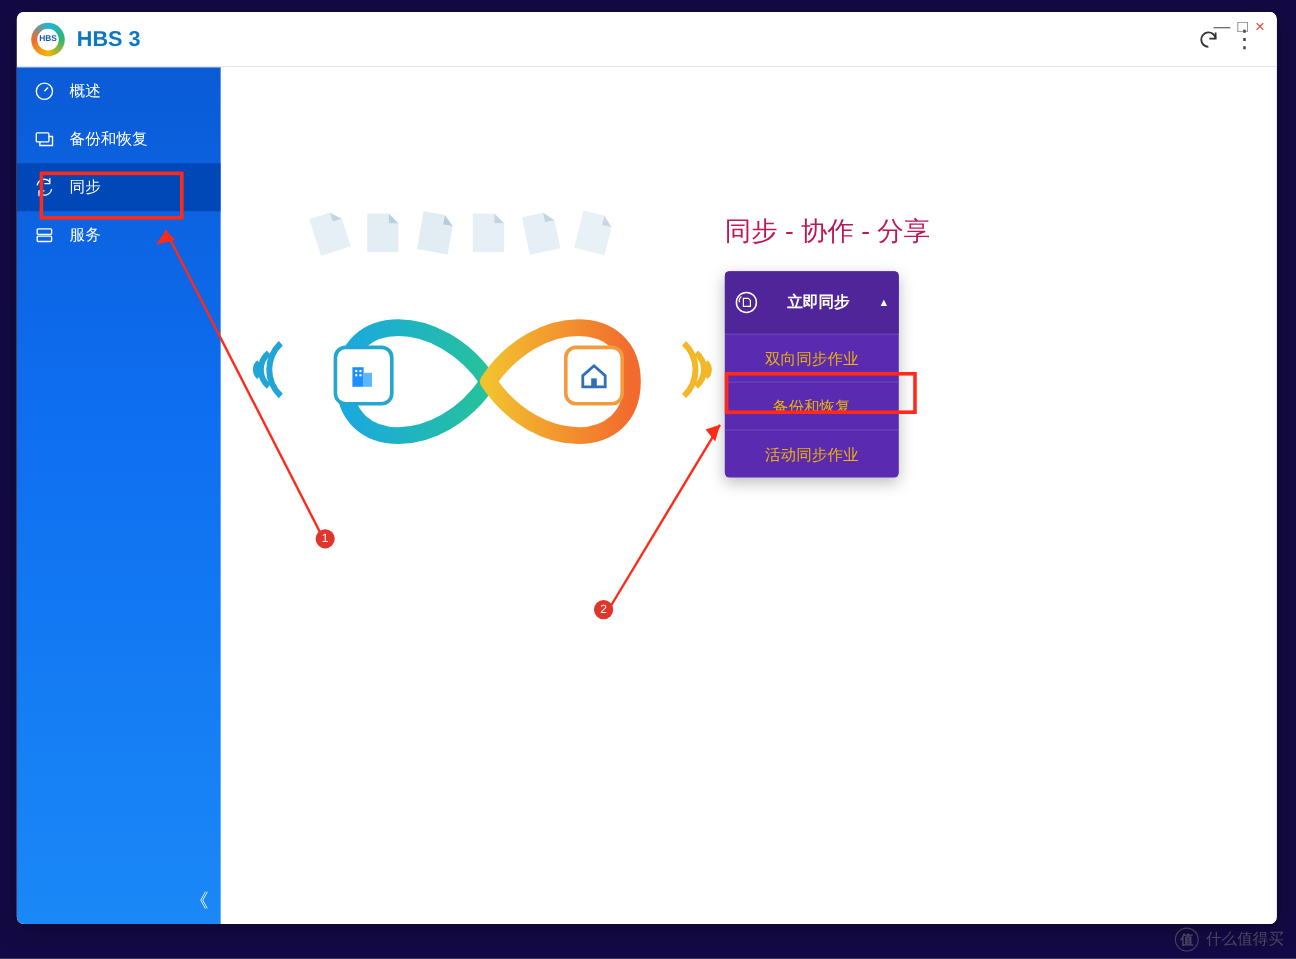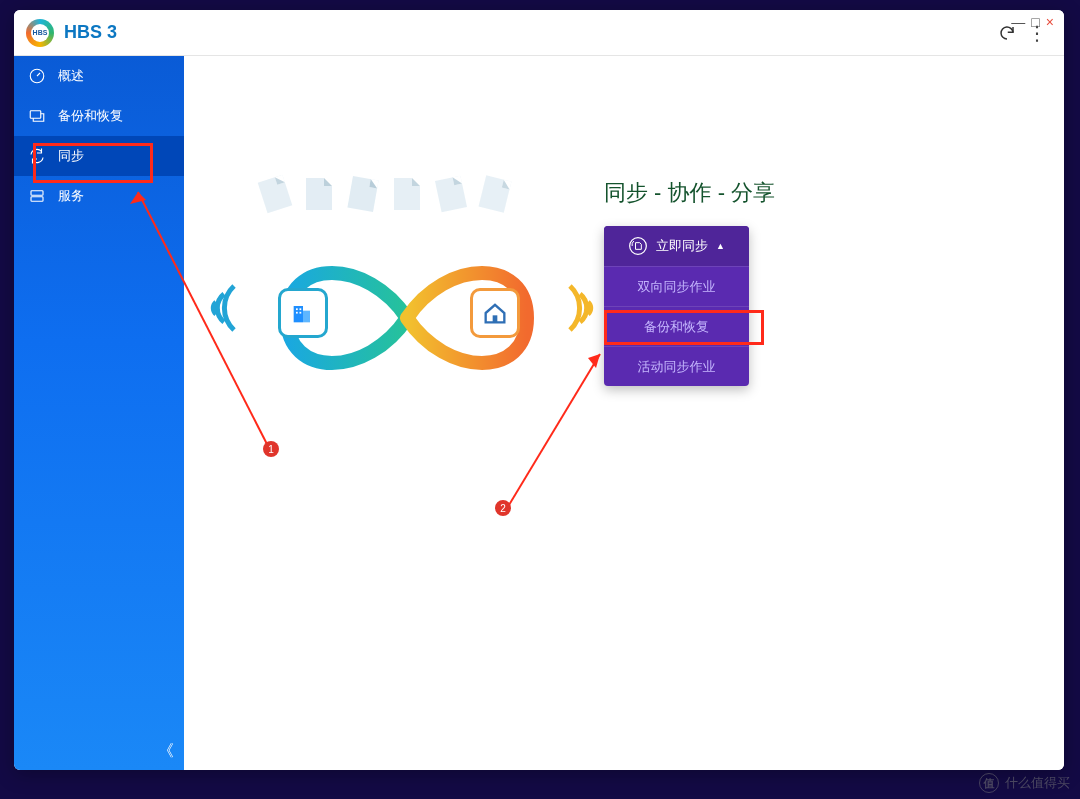--- a/index.html
+++ b/index.html
@@ -123,51 +123,51 @@
     border-radius: 10px;
     display: flex; align-items: center; justify-content: center;
     background: #fff;
   }
   .building-box { left: 76px; top: 110px; border-color: #24a7cf; }
   .home-box { left: 268px; top: 110px; border-color: #f39a3c; }
   .building-box svg, .home-box svg { width: 28px; height: 28px; }
 
   
   .content-text { position: absolute; left: 420px; top: 122px; width: 430px; }
-  .main-heading { font-size: 22px; color: #14532d; font-weight: 400; margin-bottom: 18px; }
+  .main-heading { font-size: 22px; color: #be185d; font-weight: 400; margin-bottom: 18px; }
   .main-desc { font-size: 12px; color: #6a7682; line-height: 1.7; margin-bottom: 22px; }
 
   
   .sync-menu {
     width: 145px;
     background: #5a2ab0;
     border-radius: 4px;
     overflow: hidden;
     box-shadow: 0 4px 12px rgba(0,0,0,0.25);
   }
   .sync-menu-header {
     display: flex;
     align-items: center;
     justify-content: center;
-    gap: 8px;
-    height: 40px;
+    gap: 24px;
+    height: 52px;
     color: #fff;
     font-size: 13px;
-    font-weight: 400;
+    font-weight: 700;
     cursor: pointer;
     background: #4f2599;
   }
   .sync-menu-header .tri { font-size: 9px; }
   .sync-menu-header svg { width: 20px; height: 20px; }
   .sync-menu-item {
     height: 40px;
     display: flex;
     align-items: center;
     justify-content: center;
-    color: #c4b5fd;
+    color: #eab308;
     font-size: 13px;
     cursor: pointer;
     border-top: 1px solid rgba(255,255,255,0.12);
   }
 
   
   .anno-box { position: absolute; border: 3px solid #ff2a1a; pointer-events: none; }
   .anno-arrow { position: absolute; pointer-events: none; }
   .anno-arrow line { stroke: #ff2a1a; stroke-width: 2; }
   .anno-arrow polygon { fill: #ff2a1a; }

